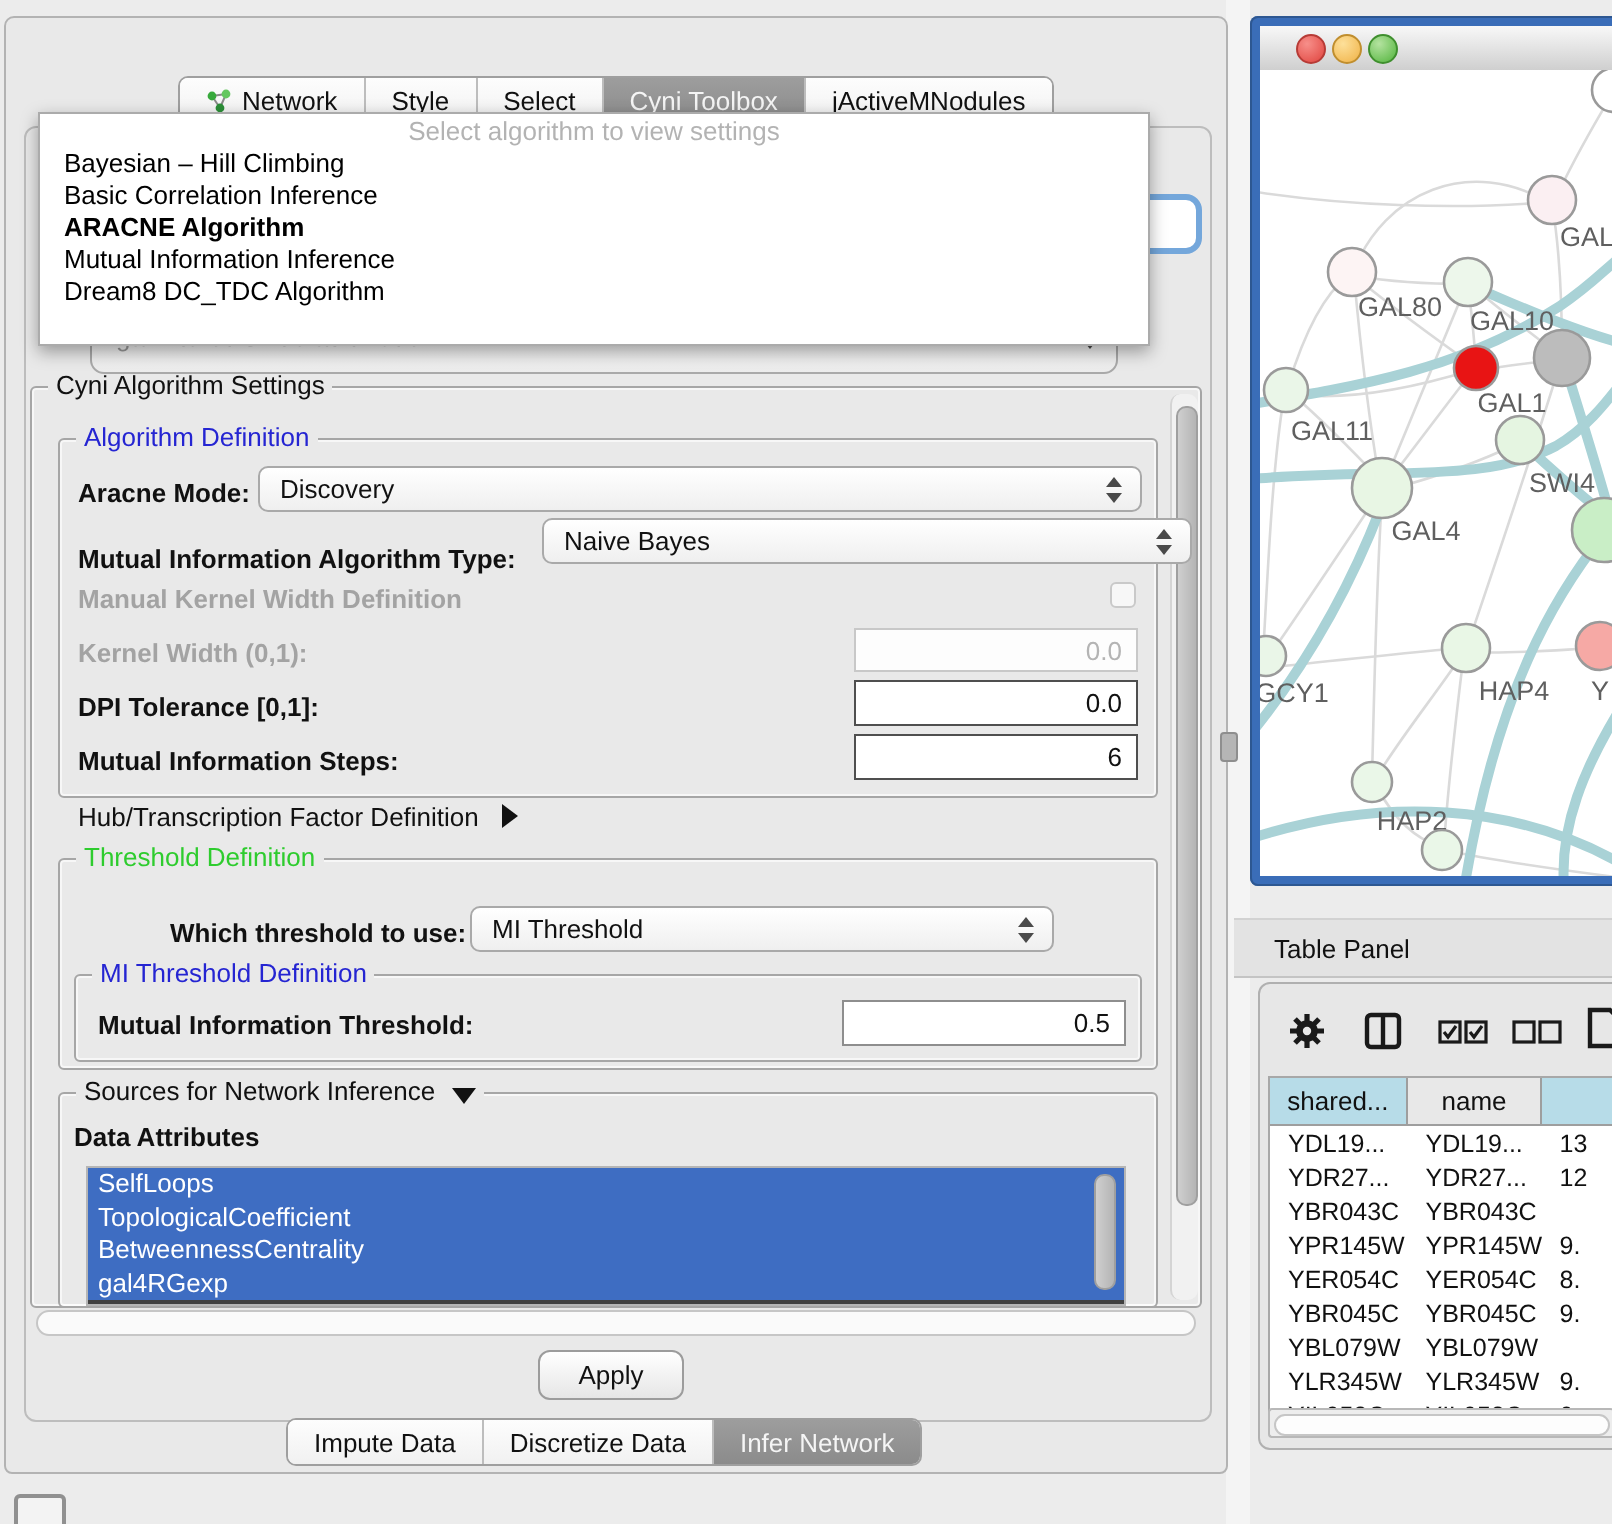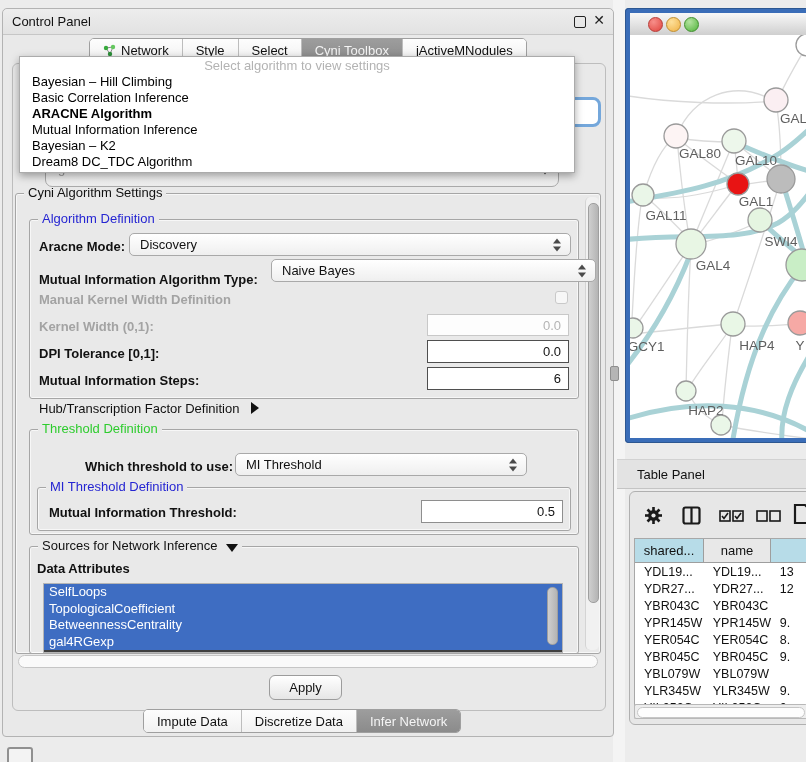--- a/index.html
+++ b/index.html
@@ -85,25 +85,20 @@
   svg text{font-family:"Liberation Sans","DejaVu Sans",sans-serif;}
 </style>
 </head>
 <body>
 
 <div id="app">
 
   <div class="abs gap-strip"></div>
 
   <div class="abs cp-win">
-    <div class="abs cp-titlebar">
-      <span class="abs cp-title">Control Panel</span>
-      <span class="abs win-float"></span>
-      <span class="abs win-close">✕</span>
-    </div>
 
     <div class="abs seg-tabs" id="top-tabs" style="left:86px;top:29px;">
         <div class="seg">
           <svg width="13" height="13" viewBox="0 0 13 13">
             <line x1="3" y1="4" x2="10" y2="3" stroke="#8a8a8a"></line>
             <line x1="3" y1="4" x2="7" y2="10" stroke="#8a8a8a"></line>
             <line x1="10" y1="3" x2="7" y2="10" stroke="#8a8a8a"></line>
             <circle cx="3" cy="4" r="2.2" fill="#37a93c"></circle>
             <circle cx="10" cy="3" r="2.2" fill="#64c75f"></circle>
             <circle cx="7" cy="10" r="2.2" fill="#2c8f38"></circle>
@@ -132,21 +127,20 @@
       <span class="arrows"></span>
     </div>
 
     <div class="abs popup" style="left:16px;top:47px;width:554px;height:115px;">
       <div class="pp-ph">Select algorithm to view settings</div>
       <div id="pp-items">
           <div class="pp-item">Bayesian – Hill Climbing</div>
           <div class="pp-item">Basic Correlation Inference</div>
           <div class="pp-item bold">ARACNE Algorithm</div>
           <div class="pp-item">Mutual Information Inference</div>
-          <div class="pp-item">Bayesian – K2</div>
           <div class="pp-item">Dream8 DC_TDC Algorithm</div>
         </div>
     </div>
 
     <div class="abs groupbox" style="left:12px;top:184px;width:584px;height:459px;">
       <span class="gb-title">Cyni Algorithm Settings</span>
     </div>
 
     <div class="abs sb-v-track" style="left:582px;top:188px;width:13px;height:453px;">
       <div class="abs sb-thumb" style="left:2px;top:6px;width:9px;height:398px;"></div>

